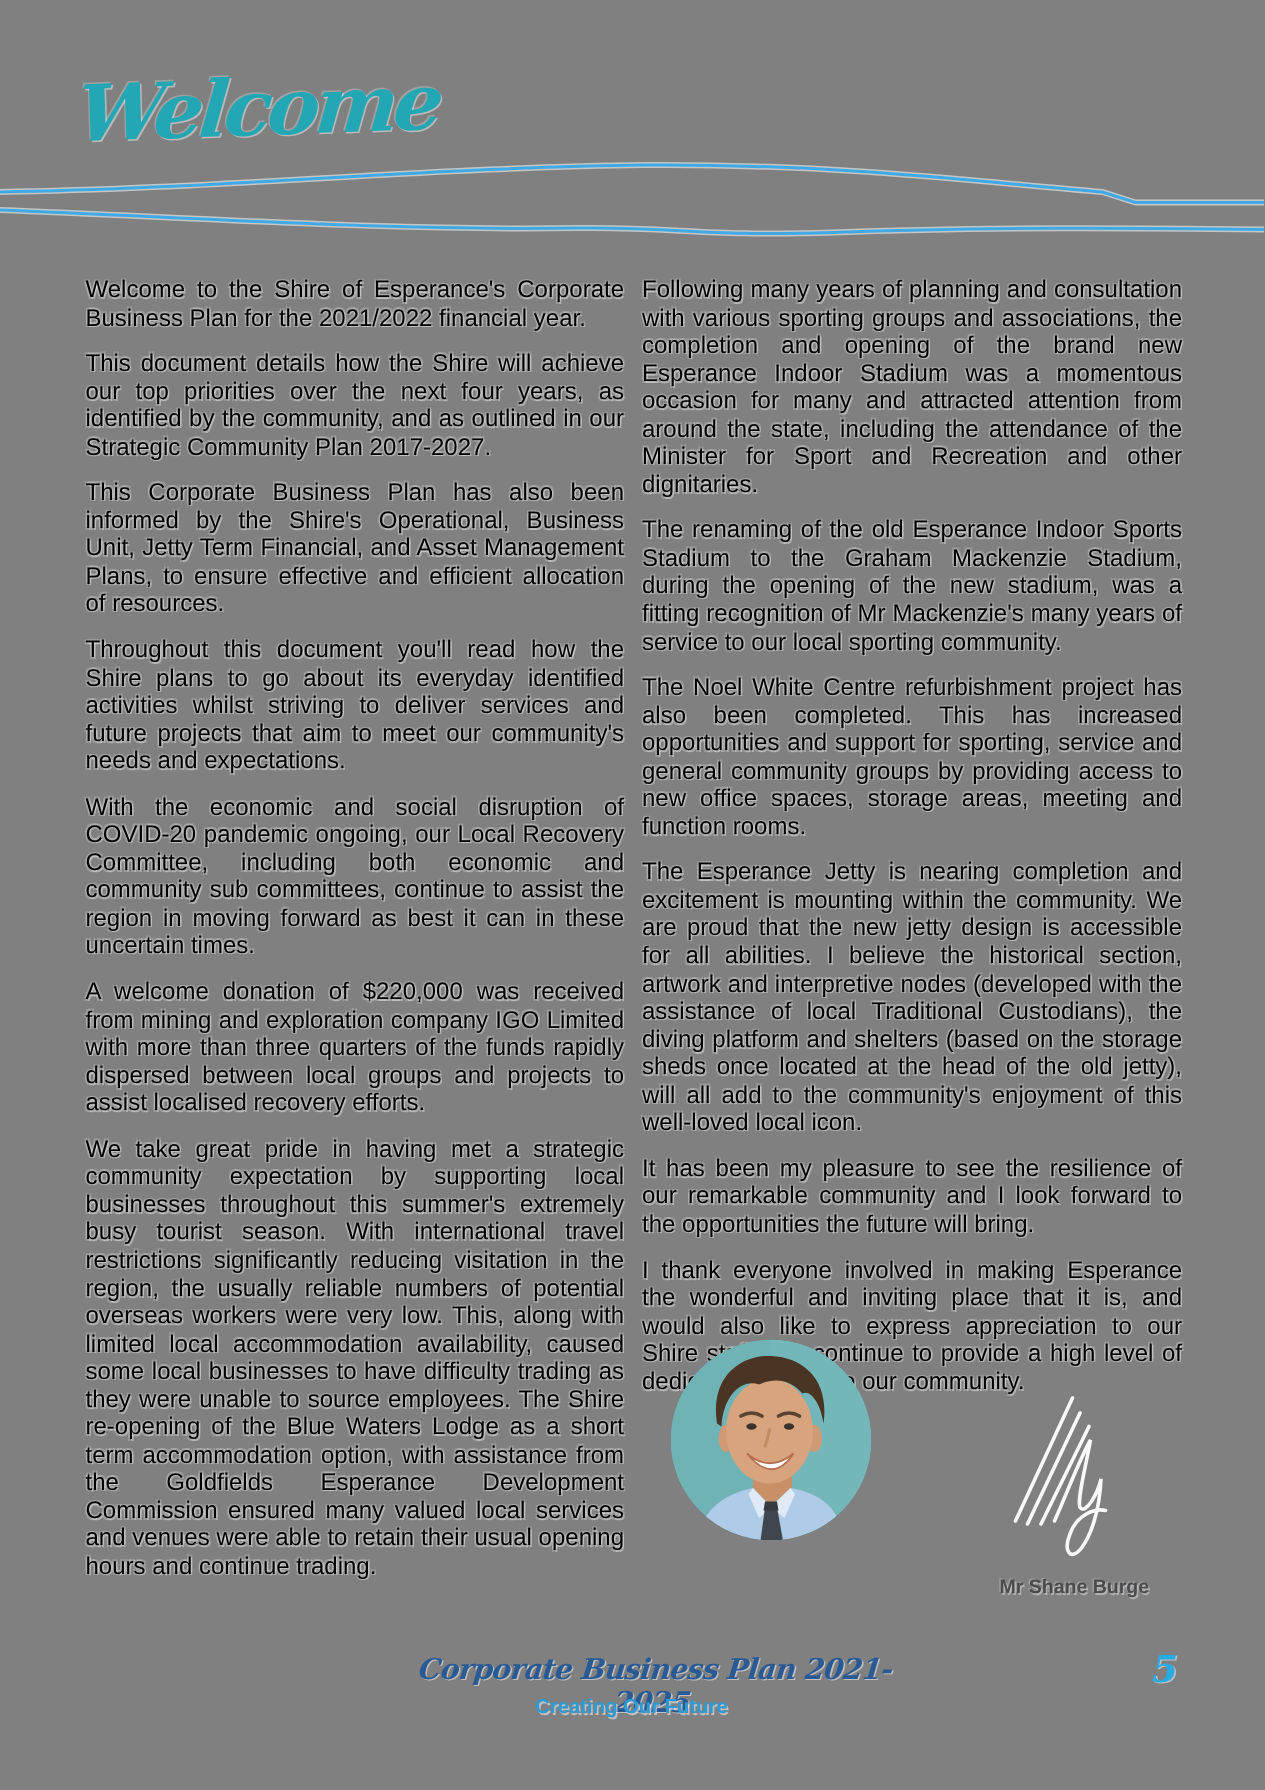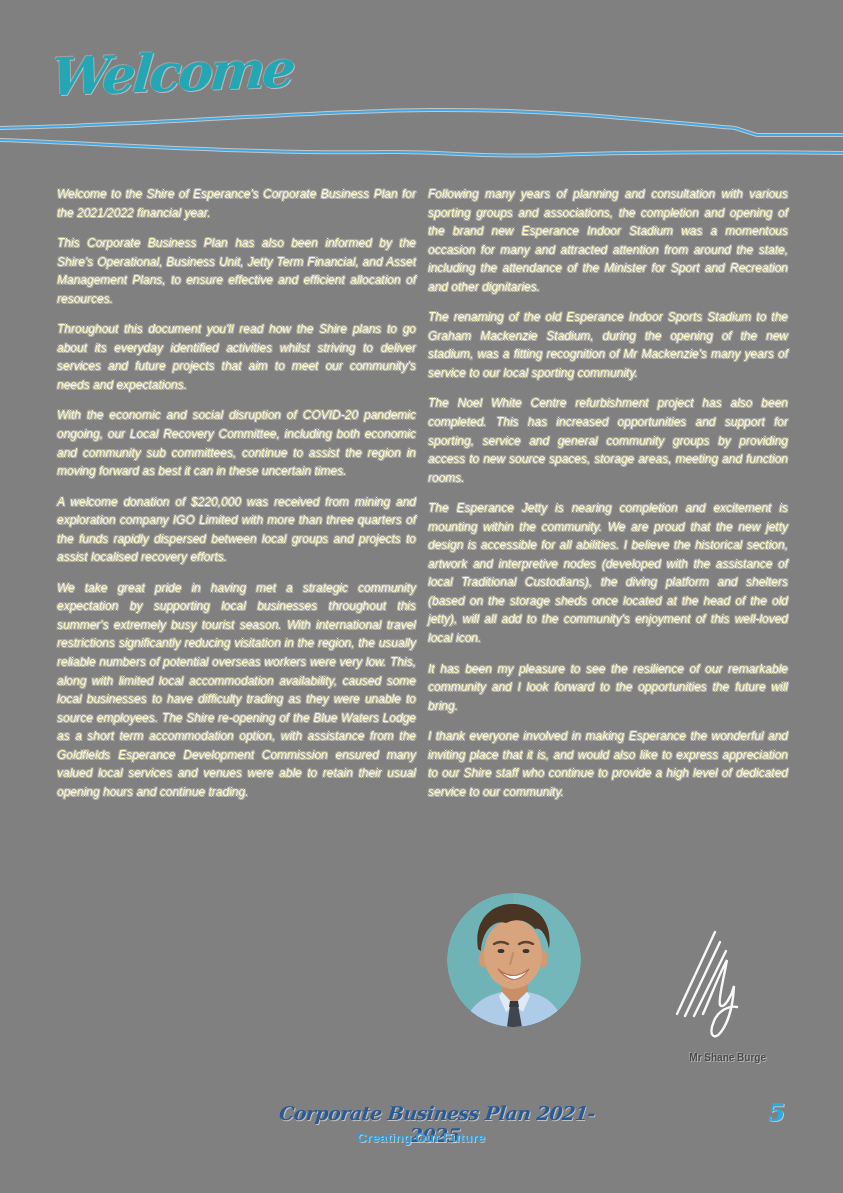--- a/index.html
+++ b/index.html
@@ -20,38 +20,37 @@
     font-style:italic;font-weight:bold;
     font-size:52px;letter-spacing:-3px;
     color:#23a7b5;
     transform:skewX(-7deg) rotate(-2deg);
     text-shadow:1px 1px 0 rgba(255,255,255,.45), -1px -1px 0 rgba(255,255,255,.25);
   }
   .wave-lines{position:absolute;left:0;top:95px;width:843px;height:80px;}
   
   .col{
     position:absolute;top:185px;
-    font-size:12px;line-height:18.55px;
-    color:#fef9c3;text-align:justify;
+    font-size:16px;line-height:18.55px;
+    color:#000000;text-align:justify;
     text-shadow:1px 1px 0 rgba(255,255,255,.38), -1px -1px 0 rgba(255,255,255,.22),
                 1px -1px 0 rgba(255,255,255,.22), -1px 1px 0 rgba(255,255,255,.22);
-    font-style:italic;
   }
   .col p{margin:0 0 12px 0;}
   .col-left{left:57px;width:359px;}
   .col-right{left:428px;width:360px;}
   
   .ceo-photo{
     position:absolute;left:447px;top:893px;width:134px;height:134px;
     border-radius:50%;overflow:hidden;
   }
   .signature{position:absolute;left:663px;top:918px;width:92px;height:128px;}
   .signatory{
     position:absolute;right:77px;top:1049px;width:260px;
-    text-align:right;font-weight:bold;font-size:10px;line-height:18px;
+    text-align:right;font-weight:bold;font-size:13px;line-height:18px;
     color:#4b4b4d;
     text-shadow:1px 1px 0 rgba(255,255,255,.38), -1px -1px 0 rgba(255,255,255,.22);
   }
   
   .footer-plan{
     position:absolute;left:266px;top:1102px;width:340px;
     text-align:center;
     font-family:"DejaVu Serif", serif;font-style:italic;font-weight:bold;
     font-size:19px;letter-spacing:-0.5px;
     color:#2a5a94;
@@ -81,31 +80,32 @@
 
   <svg class="wave-lines" viewBox="0 0 843 80" preserveAspectRatio="none" aria-hidden="true">
     <path d="M0,33 C140,31 300,16 430,15 C560,14 660,27 735,33 L757,40 L843,40" fill="none" stroke="#ffffff" stroke-width="4" opacity="0.55"></path>
     <path d="M0,33 C140,31 300,16 430,15 C560,14 660,27 735,33 L757,40 L843,40" fill="none" stroke="#41a9e6" stroke-width="2"></path>
     <path d="M0,45 C130,50 260,59 385,57 C450,56 470,63 555,60 C660,56 760,57 843,58" fill="none" stroke="#ffffff" stroke-width="4" opacity="0.55"></path>
     <path d="M0,45 C130,50 260,59 385,57 C450,56 470,63 555,60 C660,56 760,57 843,58" fill="none" stroke="#41a9e6" stroke-width="2"></path>
   </svg>
 
   <div class="col col-left">
     <p>Welcome to the Shire of Esperance's Corporate Business Plan for the 2021/2022 financial year.</p>
+    <p>This document details how the Shire will achieve our top priorities over the next four years, as identified by the community, and as outlined in our Strategic Community Plan 2017-2027.</p>
     <p>This Corporate Business Plan has also been informed by the Shire's Operational, Business Unit, Jetty Term Financial, and Asset Management Plans, to ensure effective and efficient allocation of resources.</p>
     <p>Throughout this document you'll read how the Shire plans to go about its everyday identified activities whilst striving to deliver services and future projects that aim to meet our community's needs and expectations.</p>
     <p>With the economic and social disruption of COVID-20 pandemic ongoing, our Local Recovery Committee, including both economic and community sub committees, continue to assist the region in moving forward as best it can in these uncertain times.</p>
     <p>A welcome donation of $220,000 was received from mining and exploration company IGO Limited with more than three quarters of the funds rapidly dispersed between local groups and projects to assist localised recovery efforts.</p>
     <p>We take great pride in having met a strategic community expectation by supporting local businesses throughout this summer's extremely busy tourist season. With international travel restrictions significantly reducing visitation in the region, the usually reliable numbers of potential overseas workers were very low. This, along with limited local accommodation availability, caused some local businesses to have difficulty trading as they were unable to source employees. The Shire re-opening of the Blue Waters Lodge as a short term accommodation option, with assistance from the Goldfields Esperance Development Commission ensured many valued local services and venues were able to retain their usual opening hours and continue trading.</p>
   </div>
 
   <div class="col col-right">
     <p>Following many years of planning and consultation with various sporting groups and associations, the completion and opening of the brand new Esperance Indoor Stadium was a momentous occasion for many and attracted attention from around the state, including the attendance of the Minister for Sport and Recreation and other dignitaries.</p>
     <p>The renaming of the old Esperance Indoor Sports Stadium to the Graham Mackenzie Stadium, during the opening of the new stadium, was a fitting recognition of Mr Mackenzie's many years of service to our local sporting community.</p>
-    <p>The Noel White Centre refurbishment project has also been completed. This has increased opportunities and support for sporting, service and general community groups by providing access to new source spaces, storage areas, meeting and function rooms.</p>
+    <p>The Noel White Centre refurbishment project has also been completed. This has increased opportunities and support for sporting, service and general community groups by providing access to new office spaces, storage areas, meeting and function rooms.</p>
     <p>The Esperance Jetty is nearing completion and excitement is mounting within the community. We are proud that the new jetty design is accessible for all abilities. I believe the historical section, artwork and interpretive nodes (developed with the assistance of local Traditional Custodians), the diving platform and shelters (based on the storage sheds once located at the head of the old jetty), will all add to the community's enjoyment of this well-loved local icon.</p>
     <p>It has been my pleasure to see the resilience of our remarkable community and I look forward to the opportunities the future will bring.</p>
     <p>I thank everyone involved in making Esperance the wonderful and inviting place that it is, and would also like to express appreciation to our Shire staff who continue to provide a high level of dedicated service to our community.</p>
   </div>
 
   <div class="ceo-photo">
     <svg width="134" height="134" viewBox="0 0 134 134" aria-hidden="true">
       <defs>
         <clipPath id="pc">
             <circle cx="67" cy="67" r="67"></circle>

